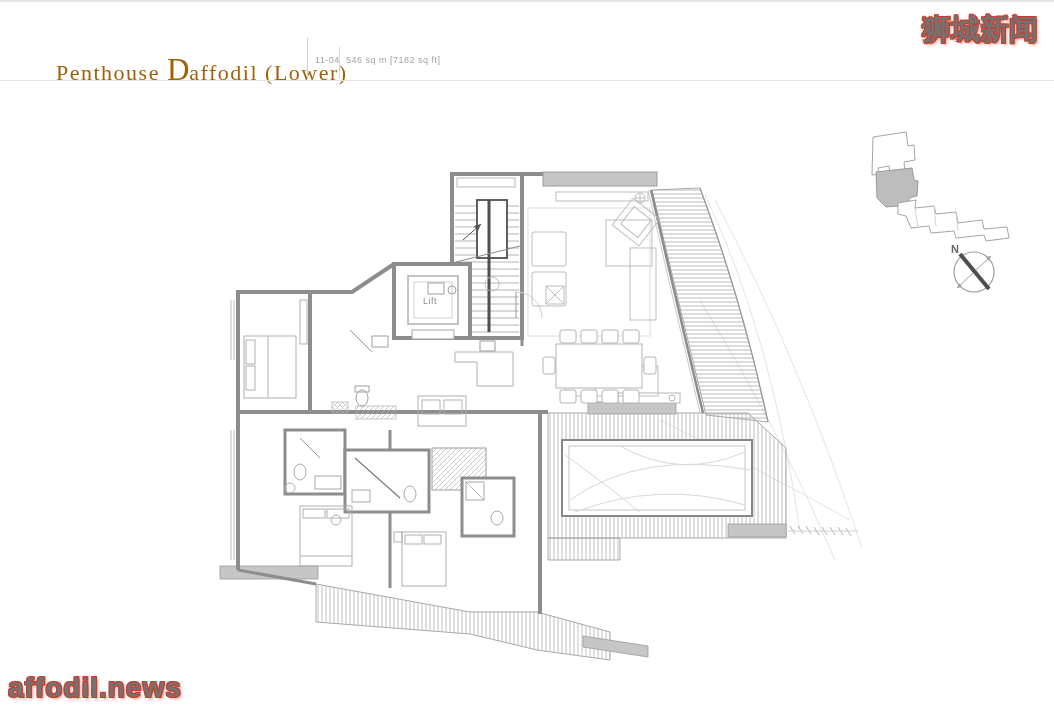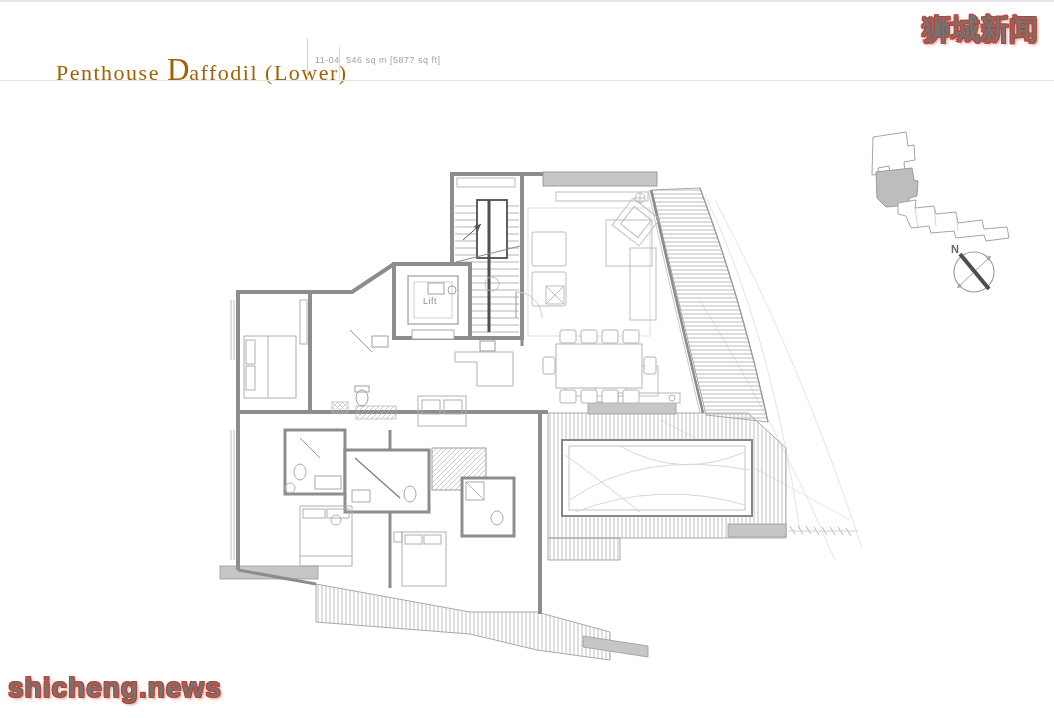--- a/index.html
+++ b/index.html
@@ -34,25 +34,25 @@
 </style>
 </head>
 <body>
 
 <div class="topline"></div>
 
 <div class="title"><span>Penthouse </span><span class="bigcap">D</span><span>affodil (Lower)</span></div>
 <div class="vdiv1"></div>
 <div class="meta unit">11-04</div>
 <div class="vdiv2"></div>
-<div class="meta area">546 sq m [5877 sq ft]</div>
+<div class="meta area">546 sq m [7182 sq ft]</div>
 <div class="headline"></div>
 
 <div class="wm wm-tr">狮城新闻</div>
-<div class="wm wm-bl">shicheng.news</div>
+<div class="wm wm-bl">affodil.news</div>
 
 <svg class="plan" width="1054" height="718" viewBox="0 0 1054 718">
   <defs>
     <pattern id="deckV" width="4" height="4" patternUnits="userSpaceOnUse">
       <line x1="2" y1="0" x2="2" y2="4" stroke="#b0b0b0" stroke-width="0.8"></line>
     </pattern>
     <pattern id="balcH" width="4" height="4" patternUnits="userSpaceOnUse">
       <line x1="0" y1="2" x2="4" y2="2" stroke="#a8a8a8" stroke-width="0.8"></line>
     </pattern>
     <pattern id="stairH" width="8" height="7" patternUnits="userSpaceOnUse">

